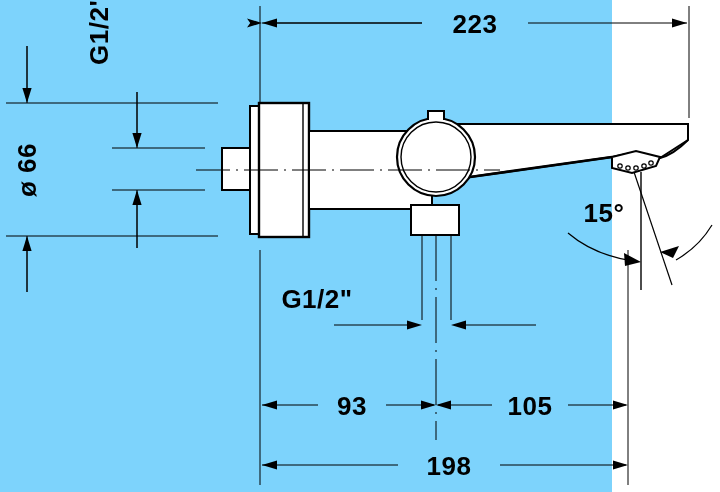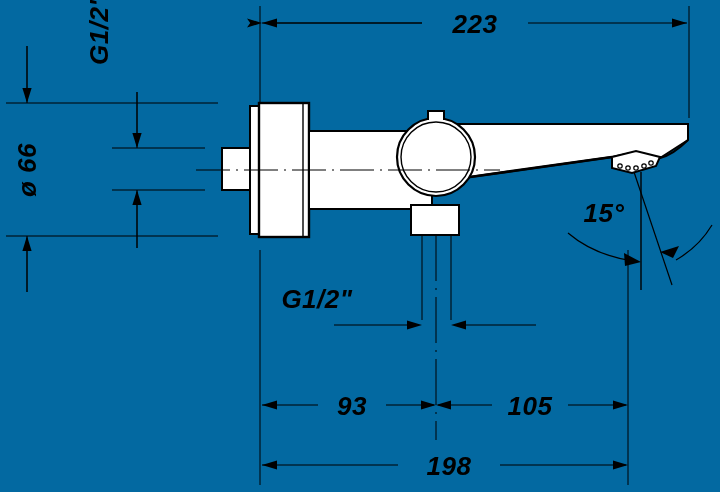--- a/index.html
+++ b/index.html
@@ -1,21 +1,21 @@
 <!DOCTYPE html>
 <html><head>
 <meta charset="utf-8">
 <title>Technical Drawing</title>
 <style>
   html,body{margin:0;padding:0;background:#ffffff;}
   body{
     font-family:"Liberation Sans", sans-serif;
     width:720px;height:492px;overflow:hidden;position:relative;
   }
-  #stage{position:relative;width:720px;height:492px;background:#0369a1;font-style:italic;}
+  #stage{position:relative;width:612px;height:492px;background:#7dd3fc;}
   #stage svg{position:absolute;left:0;top:0;}
   .dimtext{
     font-family:"Liberation Sans", sans-serif;
     font-weight:bold;
     fill:#000;
     font-size:26px;
     letter-spacing:0.5px;
   }
 </style>
 </head>

